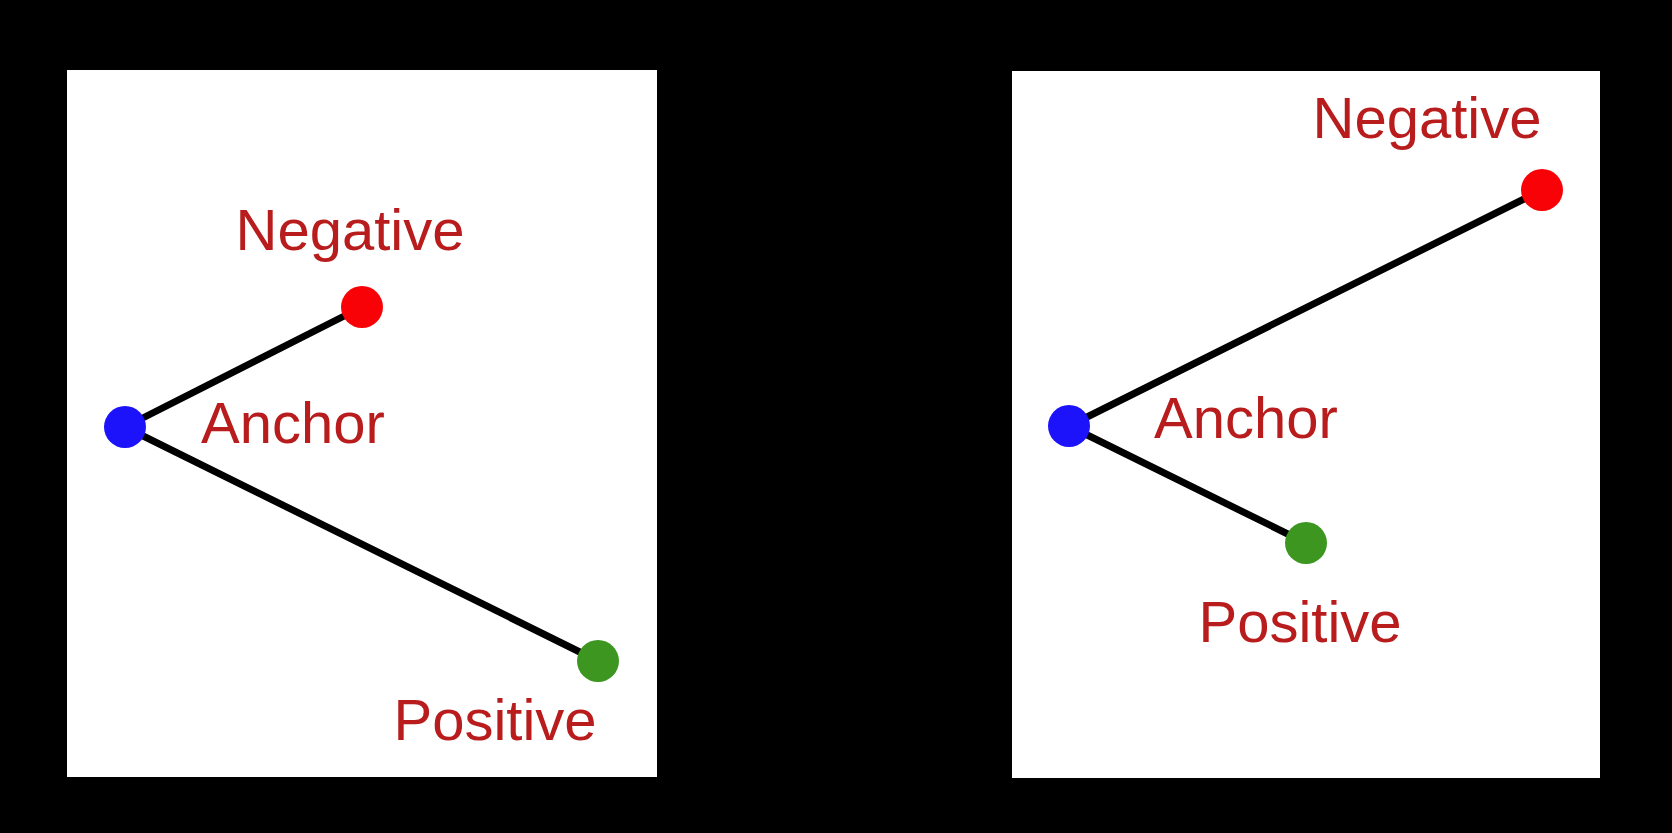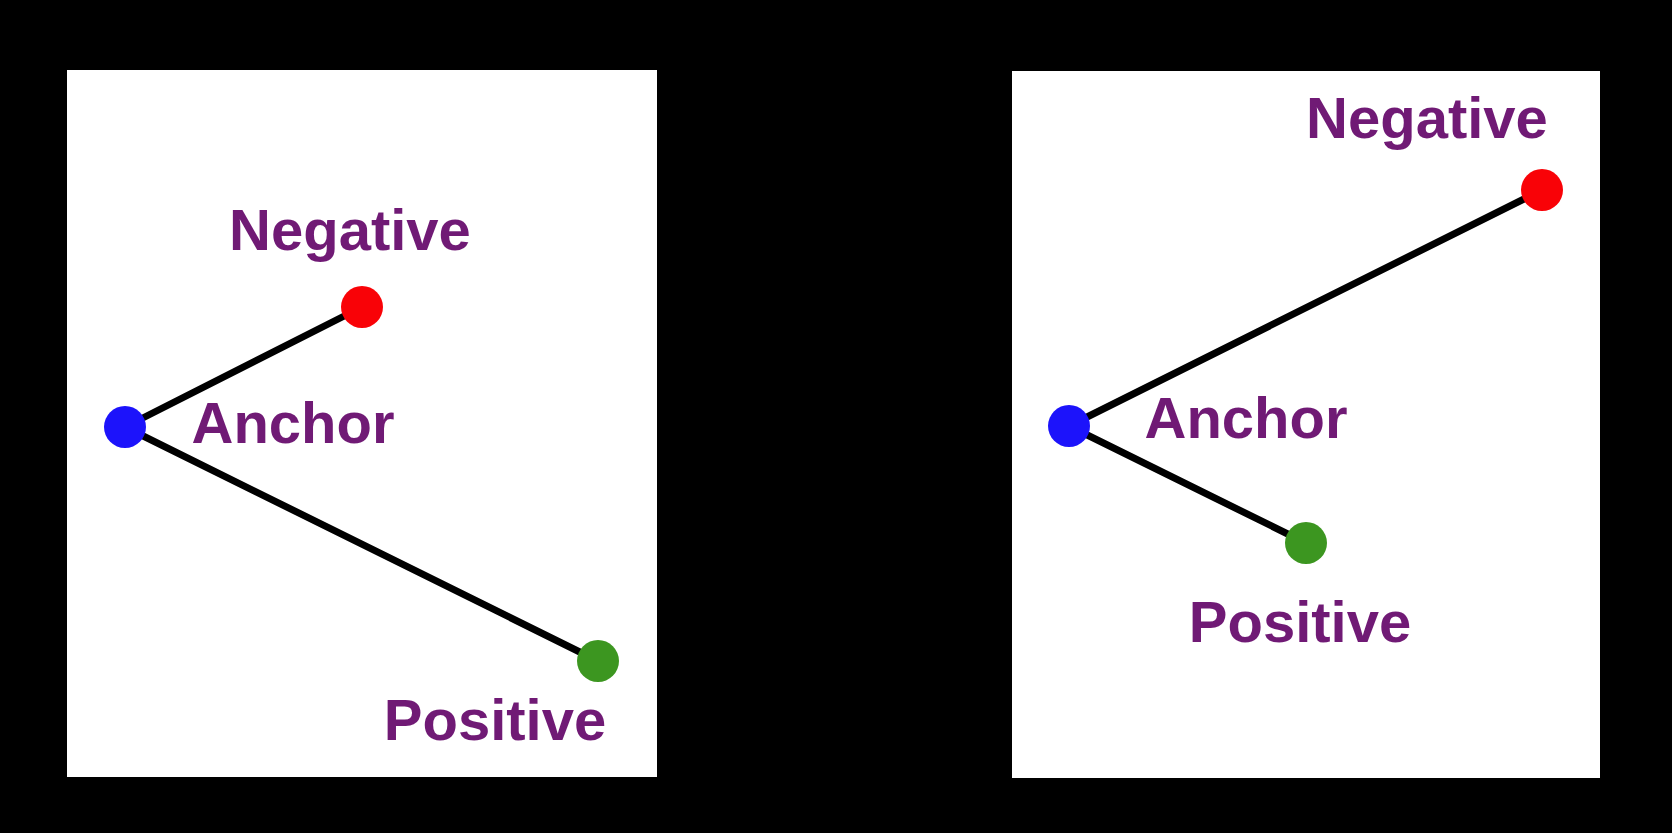--- a/index.html
+++ b/index.html
@@ -29,22 +29,22 @@
   .edge {
     stroke: #000000;
     stroke-width: 7;
     stroke-linecap: round;
   }
   .dot { stroke: none; }
   .pt-label {
     position: absolute;
     transform: translate(-50%, -50%);
     font-size: 58px;
-    font-weight: bold;
-    color: #701a75;
+    font-weight: normal;
+    color: #b91c1c;
     line-height: 1;
     white-space: nowrap;
   }
   
   .panel-left  .lbl-negative { left: 283px; top: 160px; }
   .panel-left  .lbl-anchor   { left: 226px; top: 353px; }
   .panel-left  .lbl-positive { left: 428px; top: 650px; }
   
   .panel-right .lbl-negative { left: 415px; top: 47px; }
   .panel-right .lbl-anchor   { left: 234px; top: 347px; }

